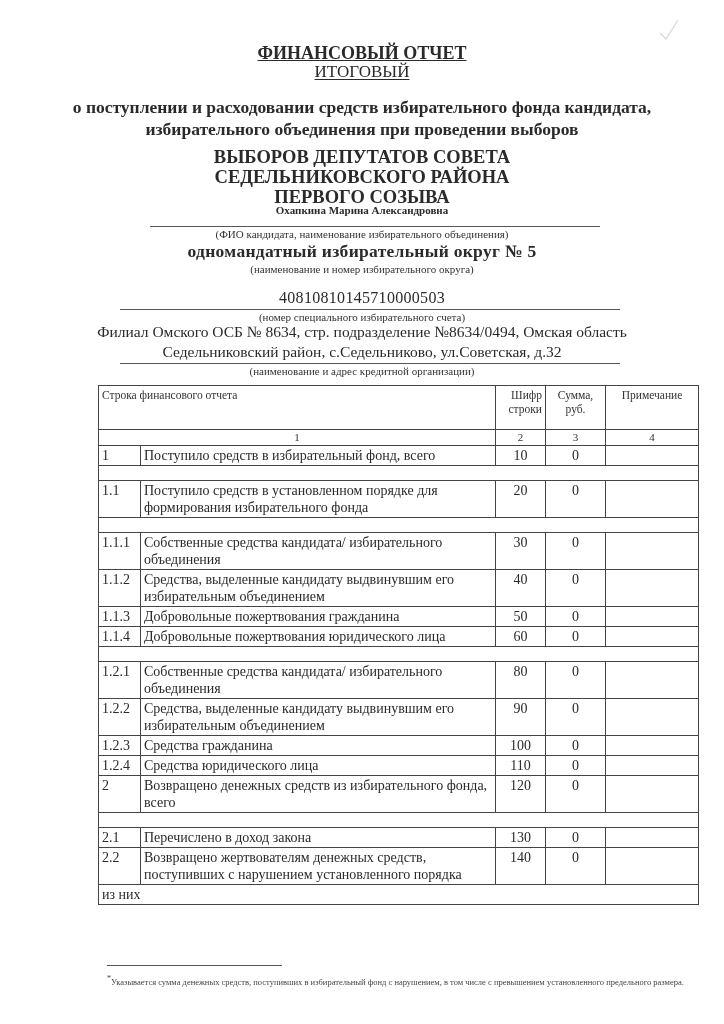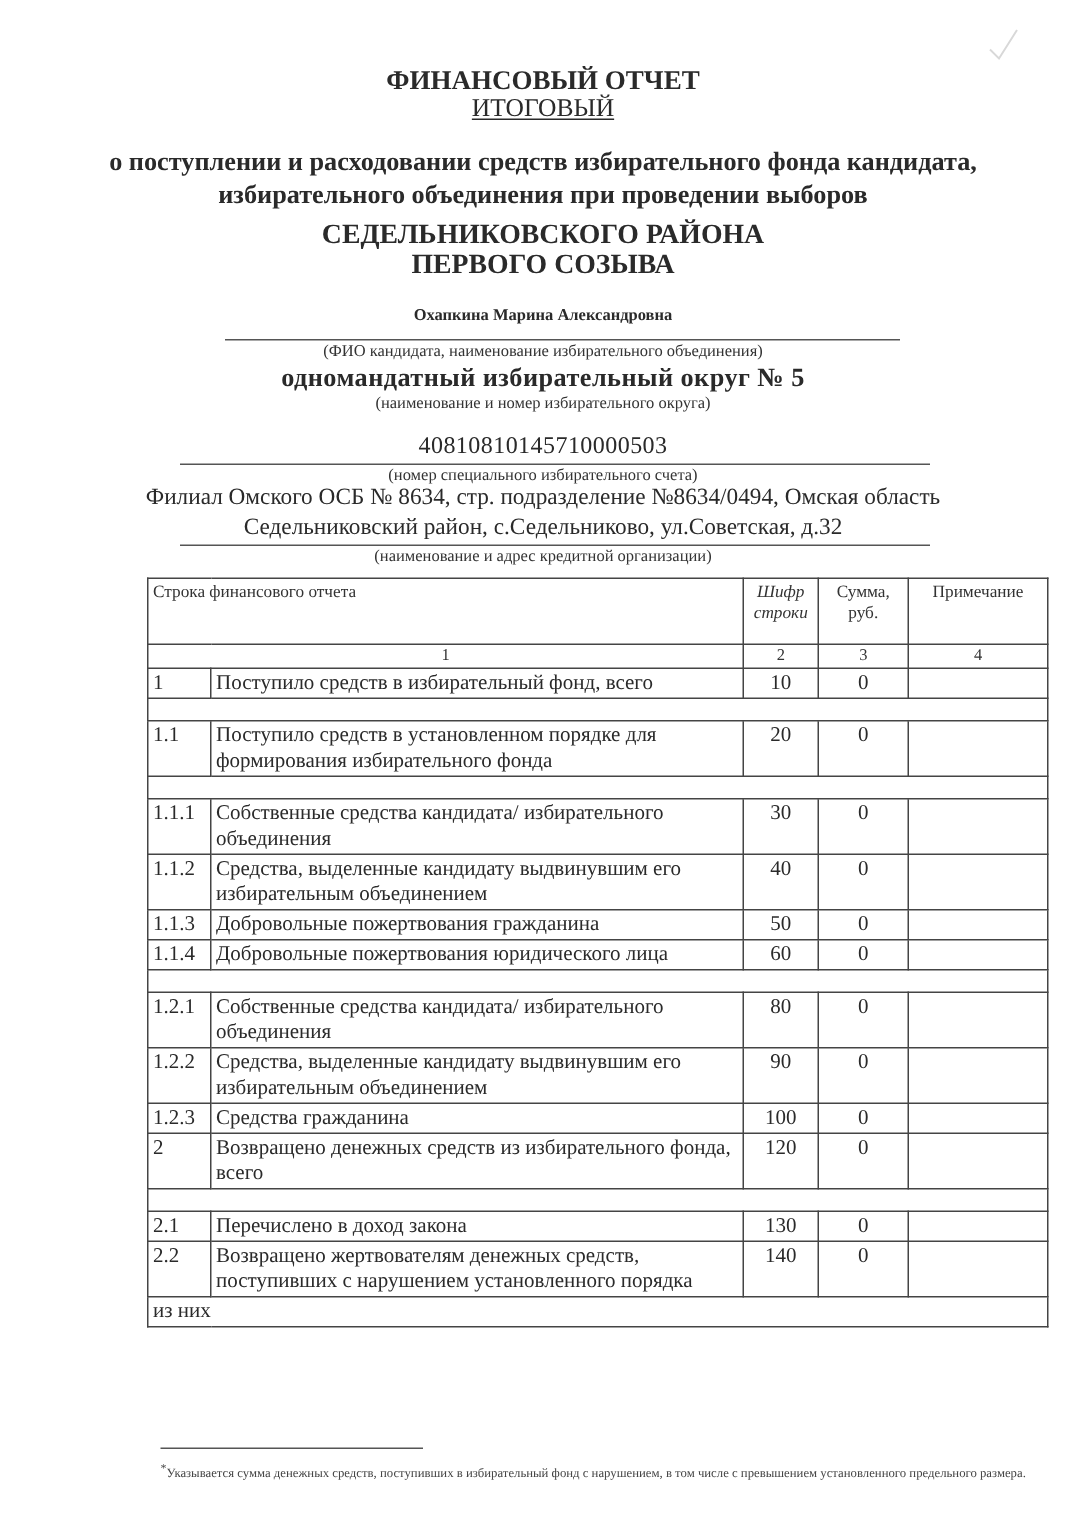--- a/index.html
+++ b/index.html
@@ -2,21 +2,21 @@
 <html><head>
 <meta charset="utf-8">
 <style>
   html, body { margin: 0; padding: 0; background: #ffffff; }
   body { width: 724px; height: 1024px; position: relative; overflow: hidden;
          font-family: "Liberation Serif", "DejaVu Serif", serif; color: #2a2a2a; }
   .abs { position: absolute; }
   .center { left: 0; width: 724px; text-align: center; }
   .check { position: absolute; left: 658px; top: 18px; width: 22px; height: 24px; }
   .t-title { top: 43px; font-size: 18px; font-weight: bold; }
-  .t-title span { }
+  .t-title span { text-decoration: underline; }
   .t-sub { top: 62px; font-size: 17px; }
   .t-sub span { text-decoration: underline; text-underline-offset: 2px; }
   .t-about { top: 96px; font-size: 17.5px; font-weight: bold; line-height: 22px; text-align: center; }
   .t-elect { top: 147px; font-size: 18.5px; font-weight: bold; line-height: 20px; }
   .t-cand { top: 204px; font-size: 11px; font-weight: bold; }
   .rule { position: absolute; height: 1px; background: #555; }
   .cap { font-size: 11px; color: #333; }
   .t-district { top: 241px; font-size: 17.5px; font-weight: bold; letter-spacing: 0.3px; }
   .t-account { top: 289px; font-size: 16px; letter-spacing: 0.3px; }
   .t-bank { top: 322px; font-size: 15.5px; line-height: 20px; }
@@ -44,20 +44,21 @@
 
 <div class="abs center t-title"><span>ФИНАНСОВЫЙ ОТЧЕТ</span></div>
 <div class="abs center t-sub"><span>ИТОГОВЫЙ</span></div>
 
 <div class="abs center t-about">
   <div>о поступлении и расходовании средств избирательного фонда кандидата,</div>
   <div>избирательного объединения при проведении выборов</div>
 </div>
 
 <div class="abs center t-elect">
+  <div>ВЫБОРОВ  ДЕПУТАТОВ СОВЕТА</div>
   <div>СЕДЕЛЬНИКОВСКОГО РАЙОНА</div>
   <div>ПЕРВОГО СОЗЫВА</div>
 </div>
 
 <div class="abs center t-cand">Охапкина Марина Александровна</div>
 <div class="rule" style="left:150px; top:226px; width:450px;"></div>
 <div class="abs center cap" style="top:228px;">(ФИО кандидата, наименование избирательного объединения)</div>
 
 <div class="abs center t-district">одномандатный избирательный округ № 5</div>
 <div class="abs center cap" style="top:263px;">(наименование и номер избирательного округа)</div>
@@ -77,21 +78,21 @@
   <colgroup>
     <col style="width:42px">
       <col style="width:355px">
       <col style="width:50px">
       <col style="width:60px">
       <col style="width:93px">
   </colgroup>
   <tbody id="tbody">
     <tr class="head">
       <td class="c1" colspan="2" style="height:40px;">Строка финансового отчета</td>
-      <td style="text-align:center;font-style:italic;">Шифр строки</td>
+      <td style="text-align:right;">Шифр строки</td>
       <td style="text-align:center;">Сумма, руб.</td>
       <td style="text-align:center;">Примечание</td>
     </tr>
     <tr class="idx">
       <td colspan="2">1</td>
       <td>2</td>
       <td>3</td>
       <td>4</td>
     </tr>
   <tr>
@@ -160,20 +161,27 @@
         <td></td>
       </tr>
       <tr>
         <td class="num">1.2.3</td>
         <td><span>Средства гражданина</span></td>
         <td class="code">100</td>
         <td class="sum">0</td>
         <td></td>
       </tr>
       <tr>
+        <td class="num">1.2.4</td>
+        <td><span>Средства юридического лица</span></td>
+        <td class="code">110</td>
+        <td class="sum">0</td>
+        <td></td>
+      </tr>
+      <tr>
         <td class="num">2</td>
         <td><span>Возвращено денежных средств из избирательного фонда, всего</span></td>
         <td class="code">120</td>
         <td class="sum">0</td>
         <td></td>
       </tr>
       <tr class="gap">
         <td colspan="5"></td>
       </tr>
       <tr>

